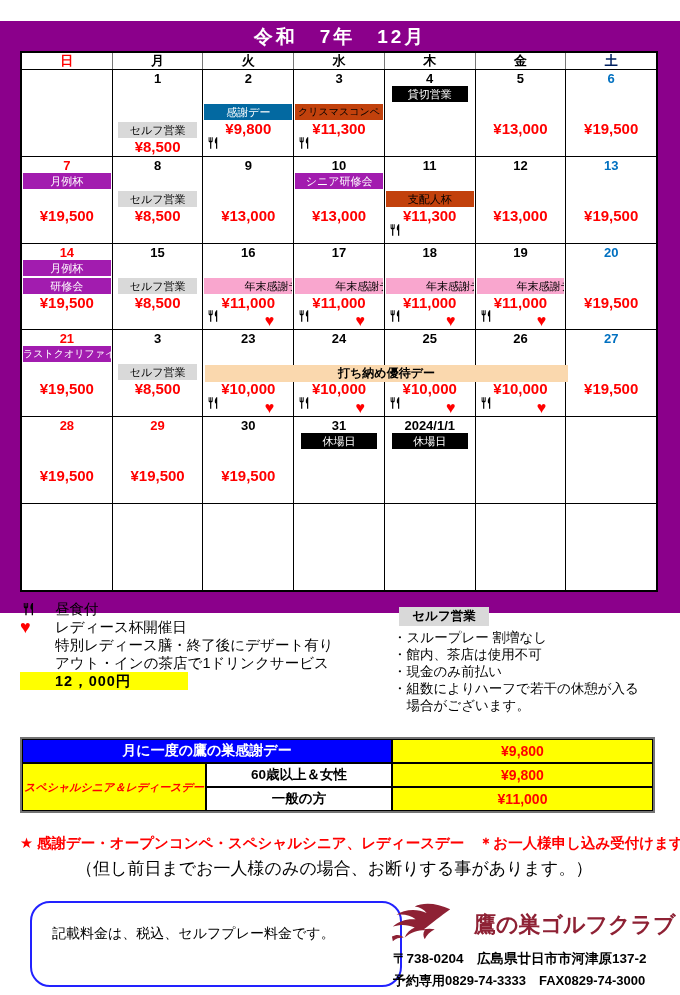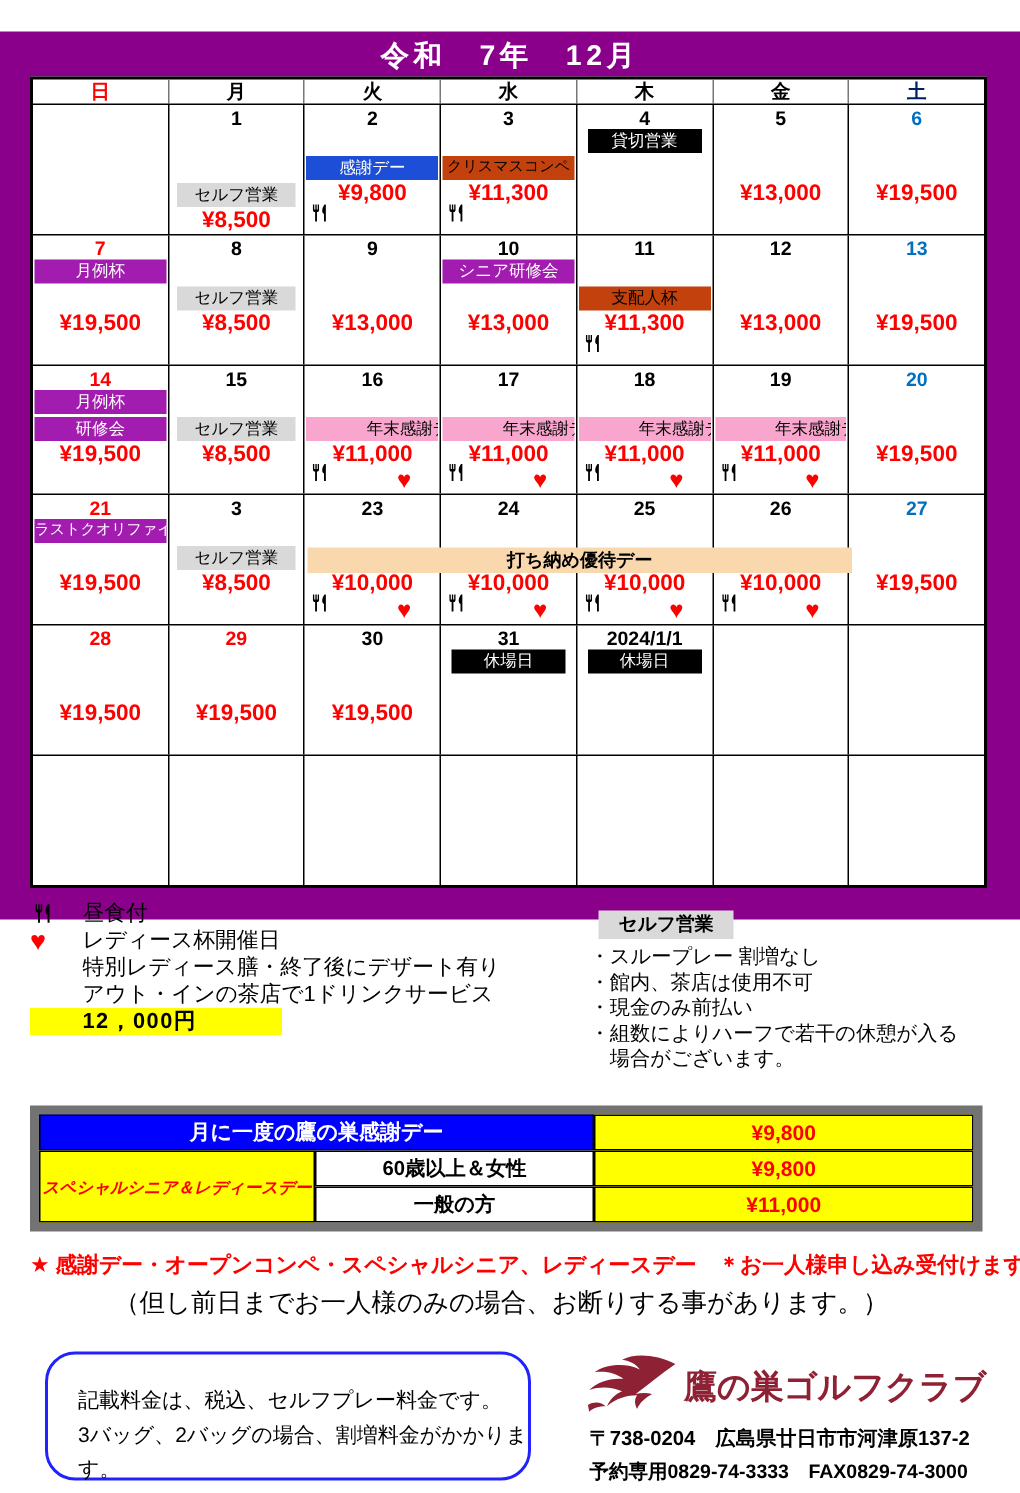--- a/index.html
+++ b/index.html
@@ -21,21 +21,21 @@
   .week-row{display:flex;flex:1;border-top:1.5px solid #000;box-sizing:border-box;position:relative;}
   .cell{flex:1;position:relative;box-sizing:border-box;overflow:visible;}
   .cell+.cell{border-left:1.5px solid #000;}
   .num{position:absolute;top:1px;left:0;width:100%;text-align:center;
     font-size:13px;font-weight:bold;color:#000;}
   .num.red{color:#FF0000;} .num.blue{color:#0070C0;}
   .lbl{position:absolute;left:1px;right:1px;height:16px;line-height:16px;text-align:center;
     font-size:11px;font-weight:normal;white-space:nowrap;overflow:hidden;}
   .lbl.r1{top:16px;} .lbl.r2{top:34px;} .lbl.r3{top:52px;}
   .l-gray{background:#D9D9D9;color:#000;left:5px;right:5px;}
-  .l-blue{background:#1d4ed8;color:#fff;}
+  .l-blue{background:#0369a1;color:#fff;}
   .l-green{background:#c2410c;color:#000;}
   .l-navy{background:#a21caf;color:#fff;}
   .l-pink{background:#F9A6CE;color:#000;padding-left:40px;}
   .l-black{background:#000;color:#fff;left:7px;right:7px;}
   .price{position:absolute;left:0;width:100%;text-align:center;color:#FF0000;
     font-size:15px;font-weight:bold;}
   .price.r3{top:50px;} .price.r4{top:68px;}
   .fork{position:absolute;left:4px;bottom:2px;}
   .heart{position:absolute;right:19px;bottom:0px;color:#FF0000;font-size:16px;line-height:16px;}
   .banner{position:absolute;left:183px;top:312px;width:363px;height:17px;background:#FAD8AE;
@@ -46,40 +46,40 @@
   .lg-icon{position:absolute;left:2px;top:1px;}
   .lg-heart{position:absolute;left:0px;top:0px;color:#FF0000;font-size:18px;}
   .lg-text{margin-left:35px;}
   .lg-highlight{margin-left:0;width:168px;background:#FFFF00;font-weight:bold;
     padding-left:35px;box-sizing:border-box;letter-spacing:1px;}
   .legend-right{position:absolute;left:393px;top:607px;width:280px;font-size:13.5px;color:#000;}
   .self-tag{display:inline-block;background:#D9D9D9;color:#000;font-size:12.5px;font-weight:bold;
     width:90px;text-align:center;padding:1px 0;margin-left:6px;margin-bottom:3px;}
   .self-note{line-height:17px;}
   
-  .ptable{position:absolute;left:20px;top:737px;width:635px;border:6px solid #737373;
+  .ptable{position:absolute;left:20px;top:737px;width:635px;border:2px solid #737373;
     box-sizing:border-box;display:grid;grid-template-columns:184px 186px 1fr;
     grid-template-rows:24px 24px 24px;}
   .pt-cell{box-sizing:border-box;border:1px solid #000;display:flex;align-items:center;justify-content:center;
     font-size:14px;font-weight:bold;}
   .pt-head{grid-column:1 / span 2;background:#0000FF;color:#fff;}
   .pt-left{grid-row:2 / span 2;background:#FFFF00;color:#FF0000;font-style:italic;font-size:11px;}
   .pt-mid{background:#fff;color:#000;font-size:13.5px;}
   .pt-price{background:#FFFF00;color:#FF0000;}
   
   .star-line{position:absolute;left:20px;top:834px;color:#FF0000;font-weight:bold;font-size:14.5px;white-space:nowrap;}
   .sub-line{position:absolute;left:76px;top:857px;color:#000;font-size:17px;}
   
-  .fee-box{position:absolute;left:30px;top:901px;width:324px;height:86px;box-sizing:border-box;
+  .fee-box{position:absolute;left:30px;top:901px;width:372px;height:86px;box-sizing:border-box;
     border:2.5px solid #2222FF;border-radius:20px;}
   .fee-line{margin:0 0 0 20px;font-size:14px;color:#000;line-height:23px;}
   .fee-box .inner{margin-top:19px;}
   .club{position:absolute;left:390px;top:902px;width:290px;}
   .club-row{display:flex;align-items:center;}
-  .club-name{color:#8E2134;font-size:22px;font-weight:bold;white-space:nowrap;margin-left:2px;text-align:right;}
+  .club-name{color:#8E2134;font-size:22px;font-weight:bold;white-space:nowrap;margin-left:20px;text-align:right;}
   .club-addr{position:absolute;left:3px;top:48px;font-size:13.5px;font-weight:bold;color:#000;white-space:nowrap;}
   .club-tel{position:absolute;left:3px;top:70px;font-size:13px;font-weight:bold;color:#000;white-space:nowrap;}
 </style>
 </head>
 <body>
 
 <div class="purple">
   <div class="cal-title">令和　7年　12月</div>
   <div class="calendar">
     <div class="header-row">
@@ -358,21 +358,20 @@
 
 <div class="star-line">
   <span>★</span>
   <span>感謝デー・オープンコンペ・スペシャルシニア、レディースデー　＊お一人様申し込み受付けます。</span>
 </div>
 <div class="sub-line">（但し前日までお一人様のみの場合、お断りする事があります。）</div>
 
 <div class="fee-box">
   <div class="inner">
     <p class="fee-line">記載料金は、税込、セルフプレー料金です。</p>
-    <p class="fee-line">3バッグ、2バッグの場合、割増料金がかかります。</p>
   </div>
 </div>
 
 <div class="club">
   <div class="club-row">
     <span>
       <svg viewBox="0 0 70 45" width="64" height="41">
         <path fill="#8E2134" d="M66 8 C52 1 36 0 27 5 C33 6 37 8 40 12 C30 7 15 8 7 14 C16 13 23 15 28 19 C19 18 9 21 3 27 C12 24 20 25 27 28 C22 30 18 34 16 39 C23 33 31 31 38 31 C36 34 36 37 38 41 C40 36 44 33 49 30 C45 29 41 29 37 30 C45 24 56 15 66 8 Z"></path>
         <path fill="#8E2134" d="M2 38 C7 35 12 36 15 39 C10 39 6 40 3 43 Z"></path>
       </svg>

